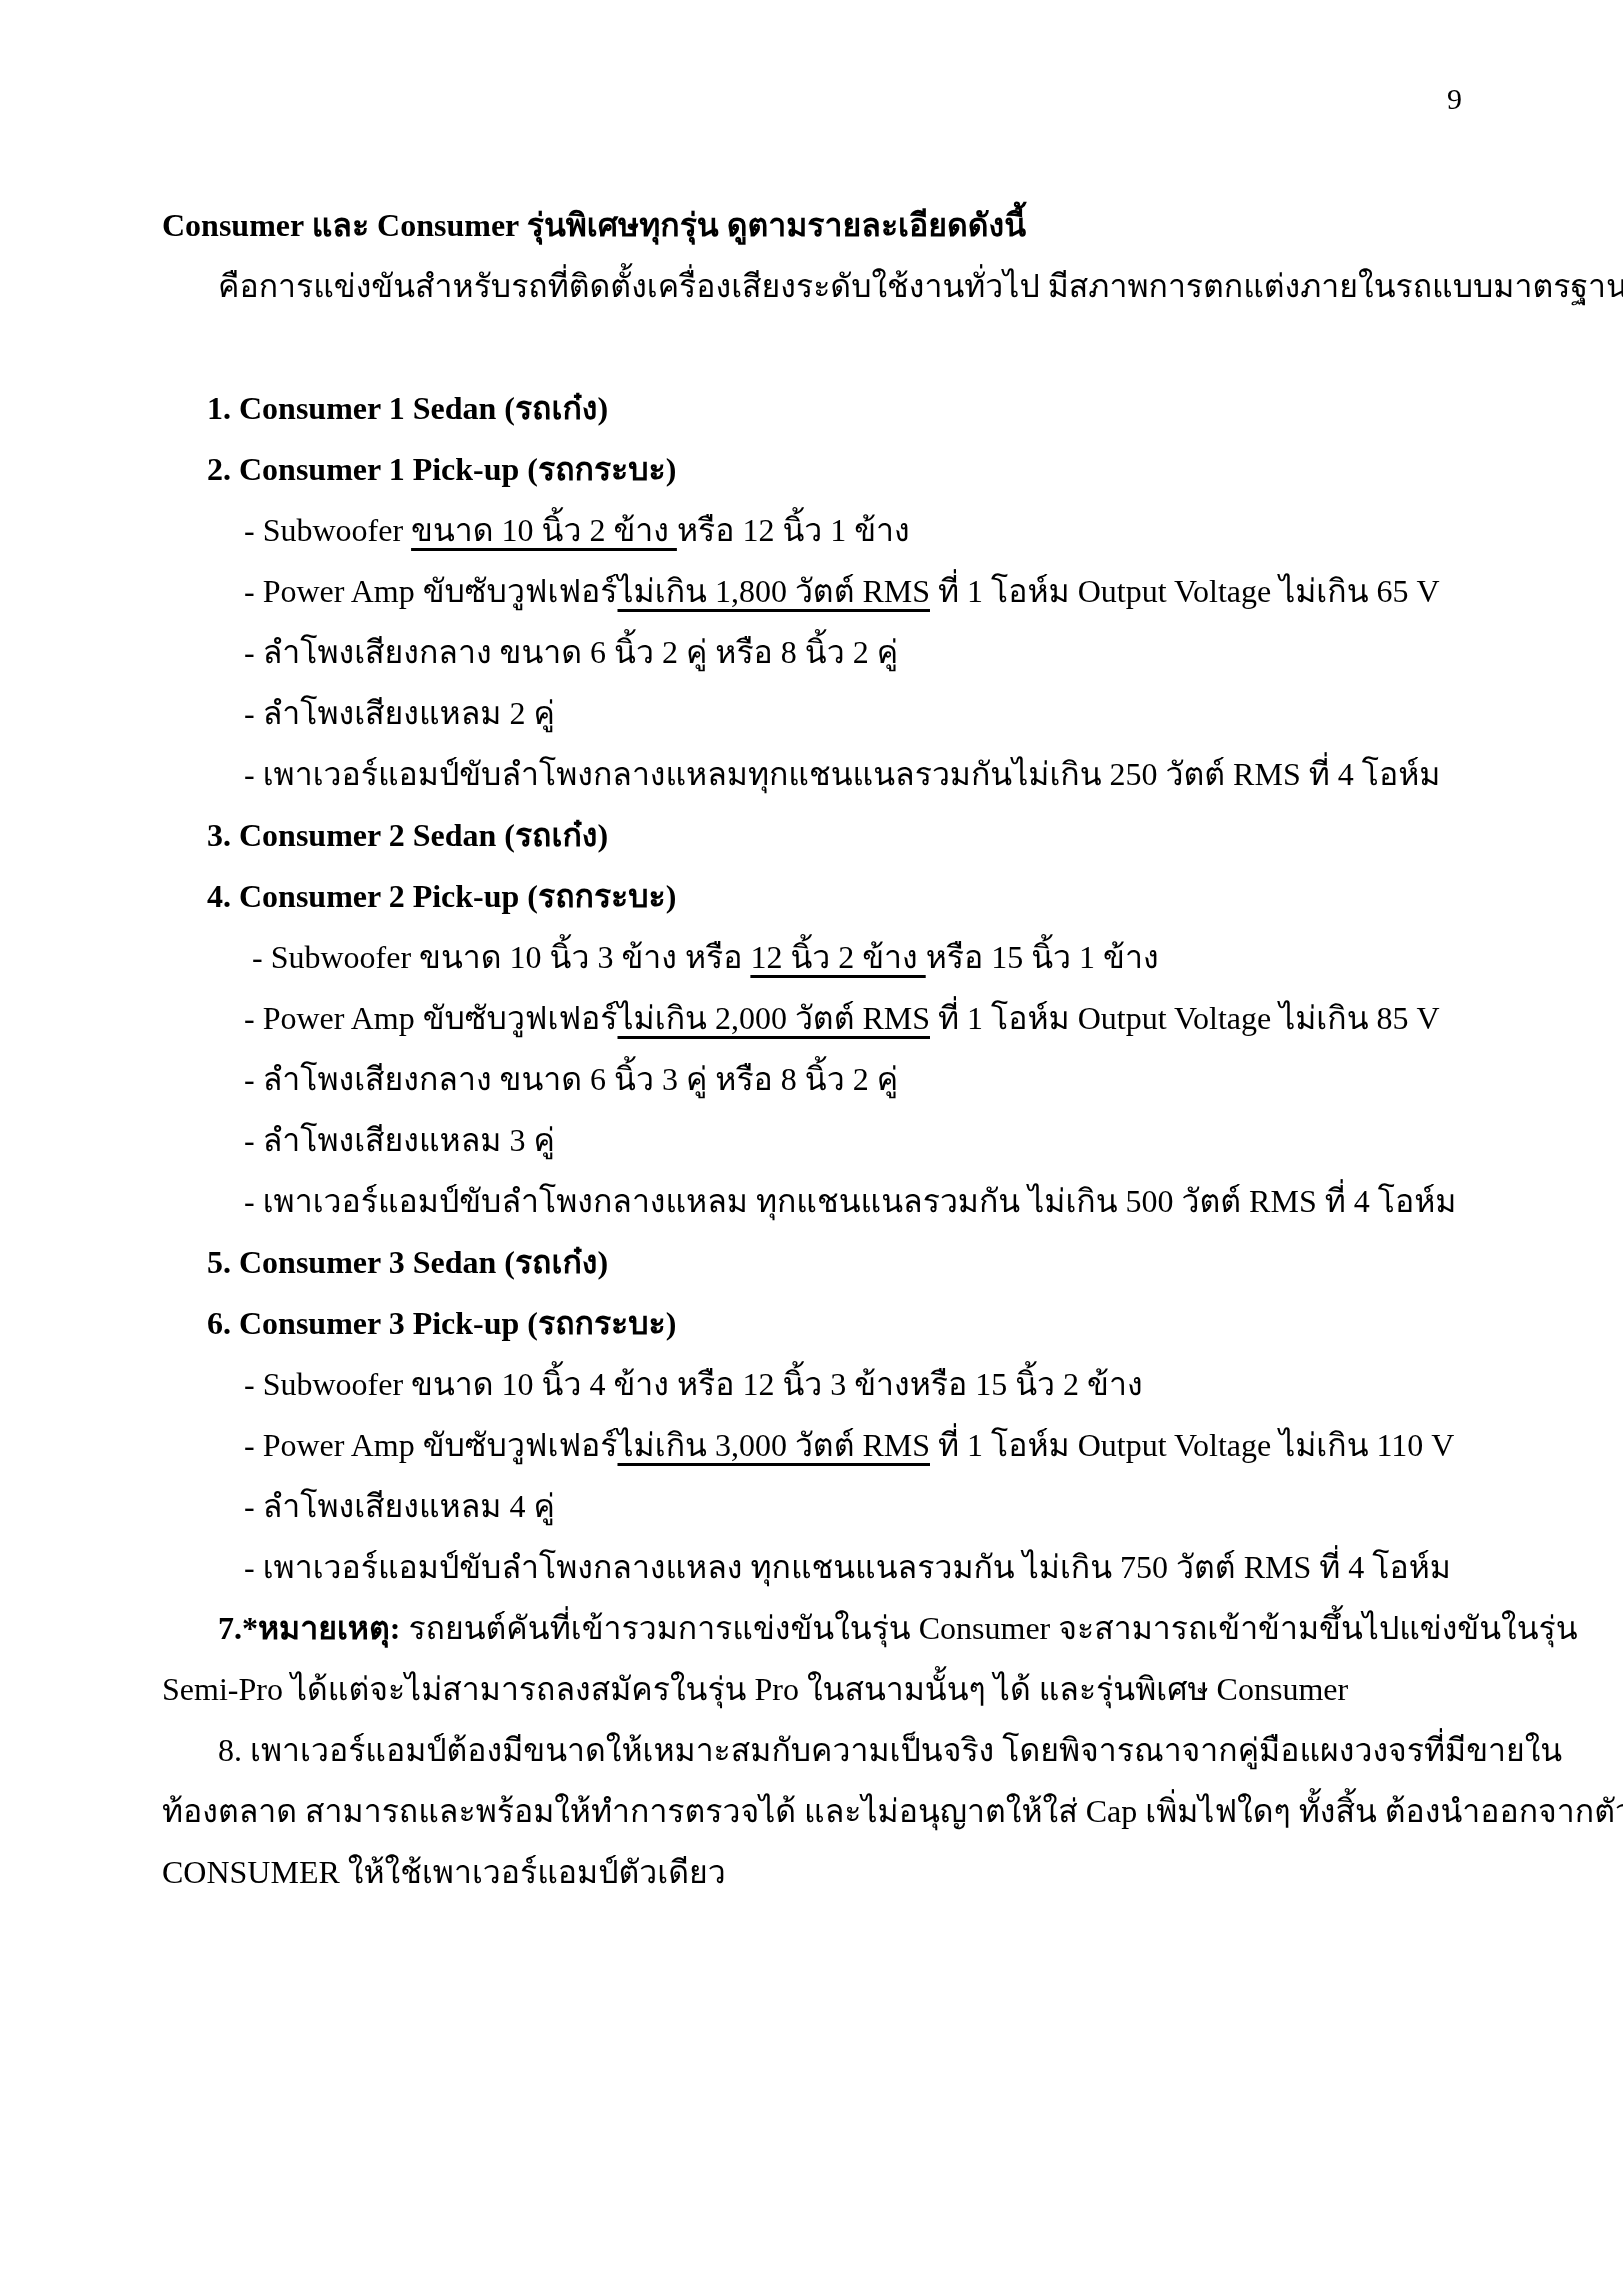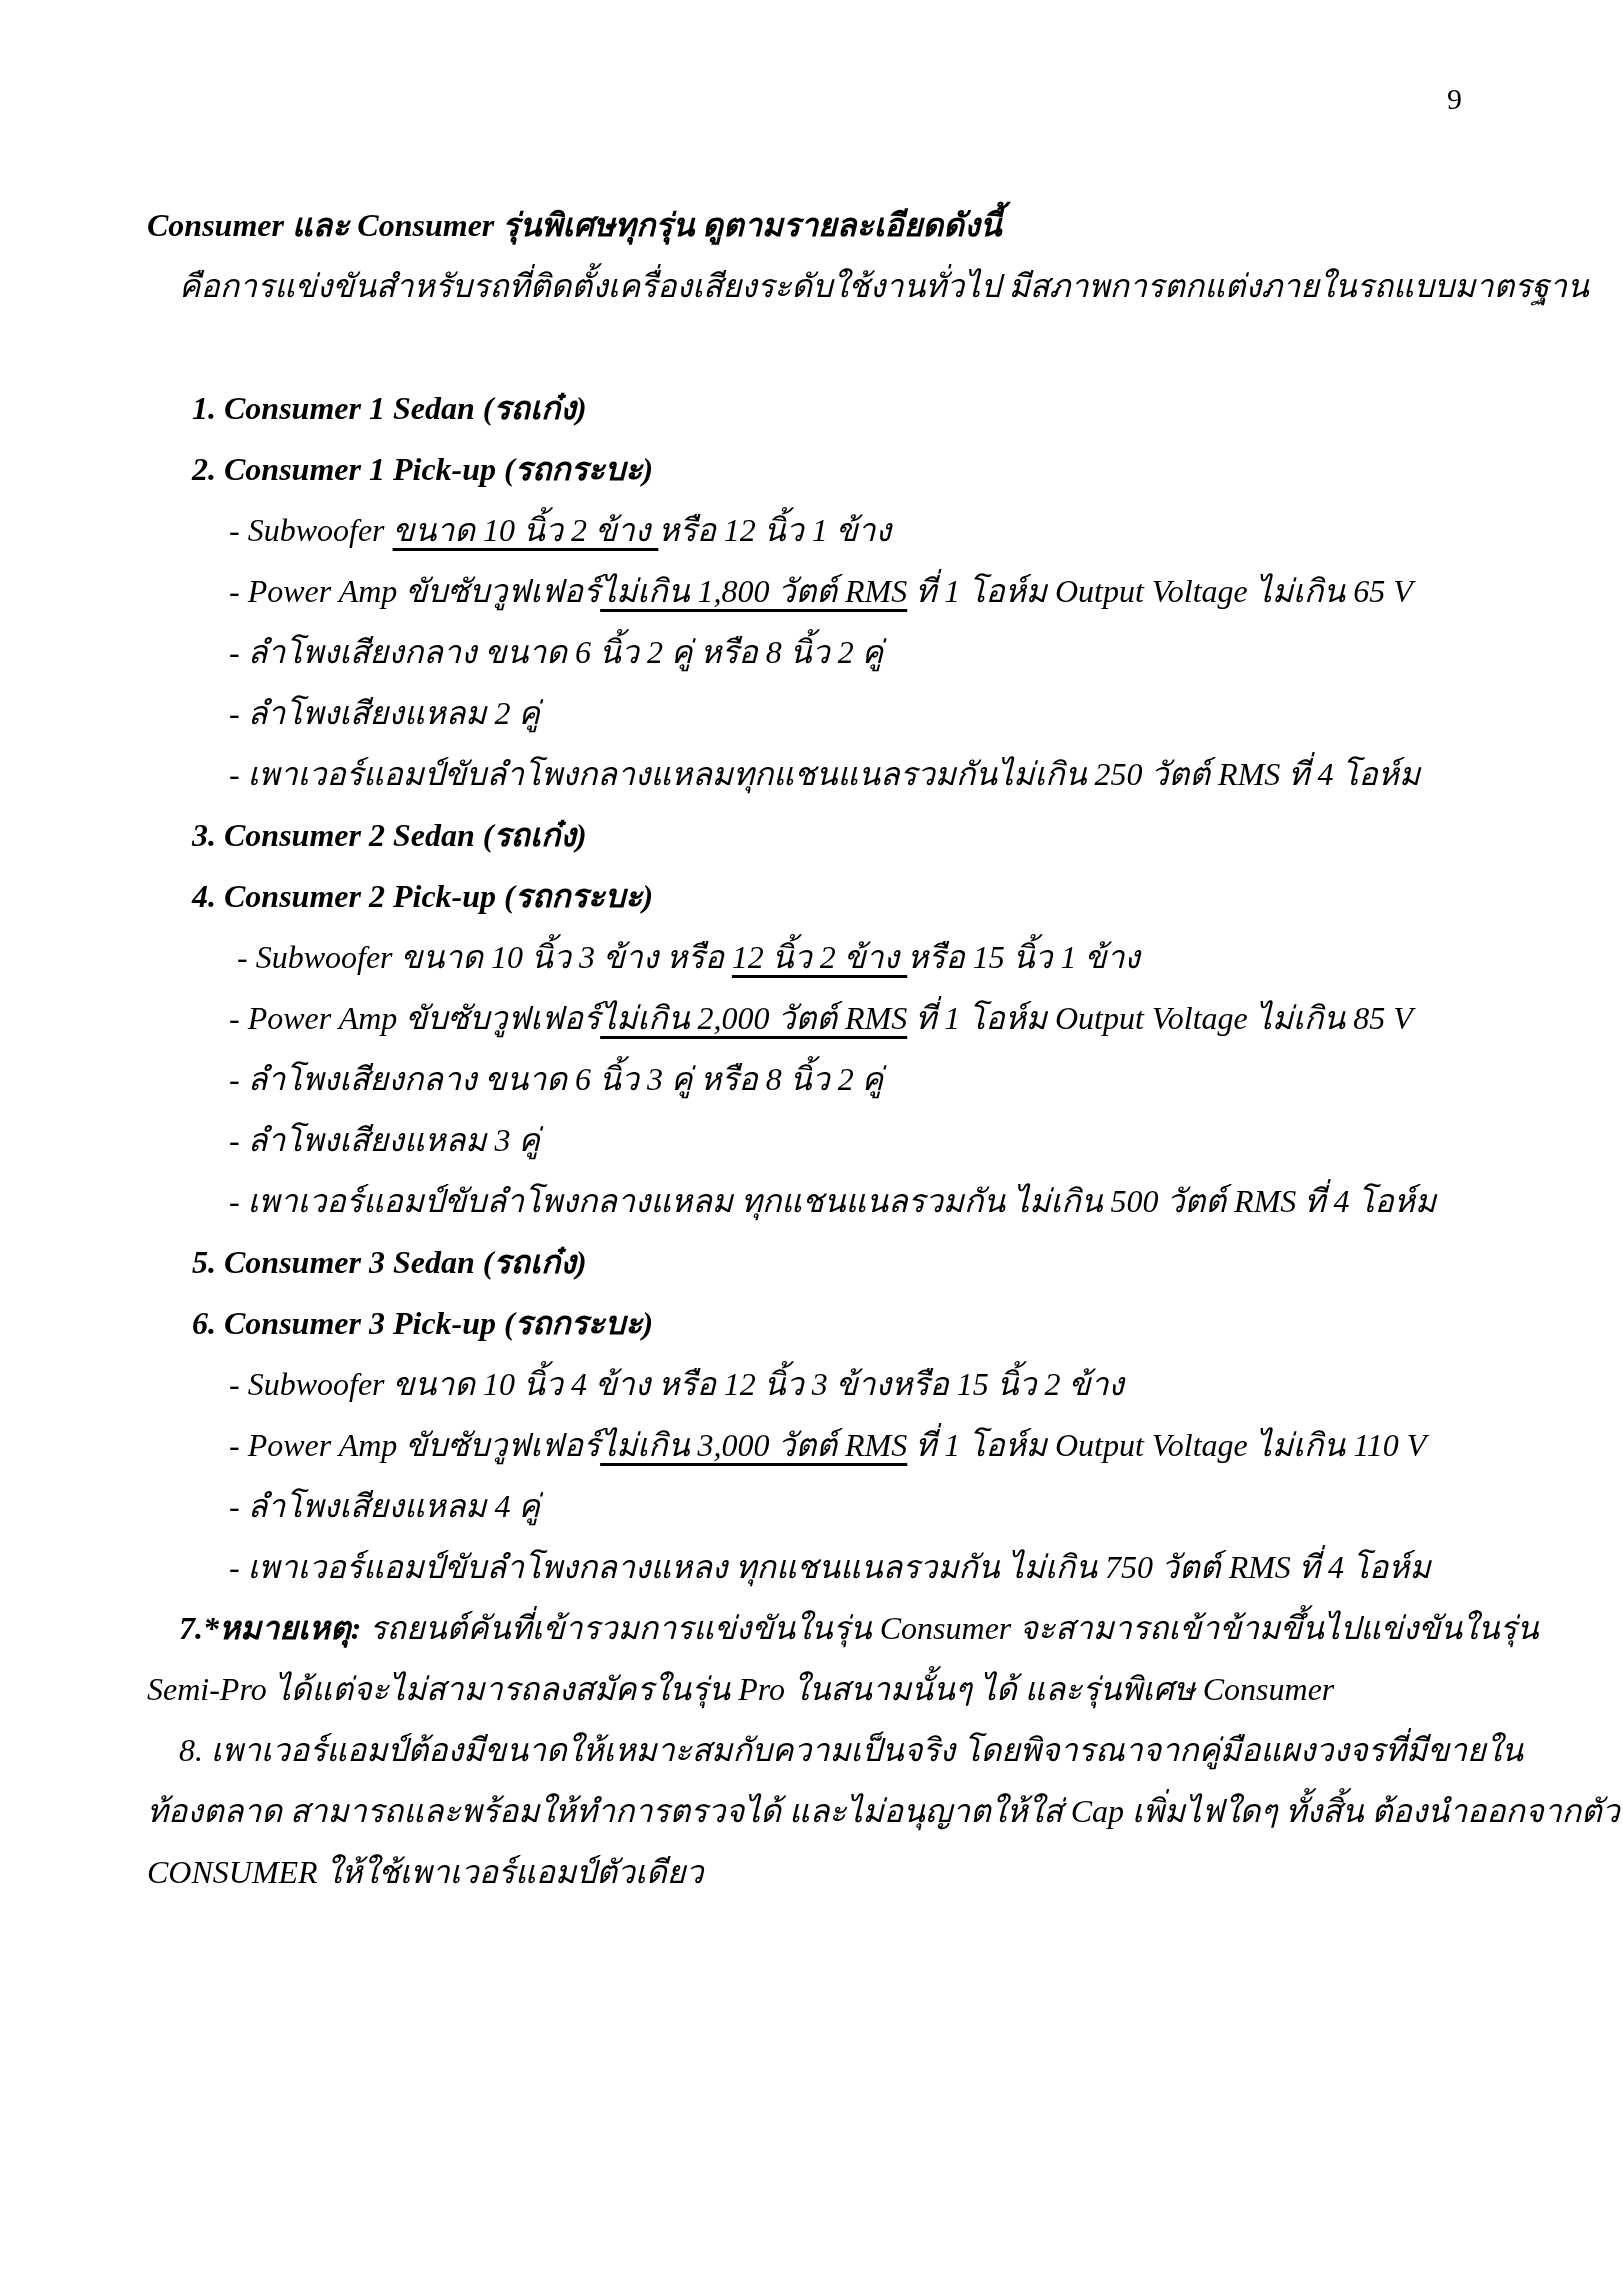--- a/index.html
+++ b/index.html
@@ -17,32 +17,31 @@
   .page-number {
     position: absolute;
     top: 84px;
     left: 1447px;
     font-size: 30px;
     line-height: 1;
   }
   .doc-body {
     position: absolute;
     top: 195px;
-    left: 147px;
+    left: 162px;
     right: 79px;
-    font-style: italic;
   }
   .line {
     min-height: 61px;
     line-height: 61px;
     font-size: 32px;
     white-space: pre;
   }
   .indent-body { margin-left: 0; }
-  .indent-para { margin-left: 32px; }
+  .indent-para { margin-left: 56px; }
   .indent-item { margin-left: 45px; }
   .indent-sub  { margin-left: 82px; }
   .line .b { font-weight: bold; }
   .line .u {
     text-decoration: underline;
     text-decoration-thickness: 3.3px;
     text-underline-offset: 6.5px;
   }
   .blank { min-height: 61px; }
 </style>

